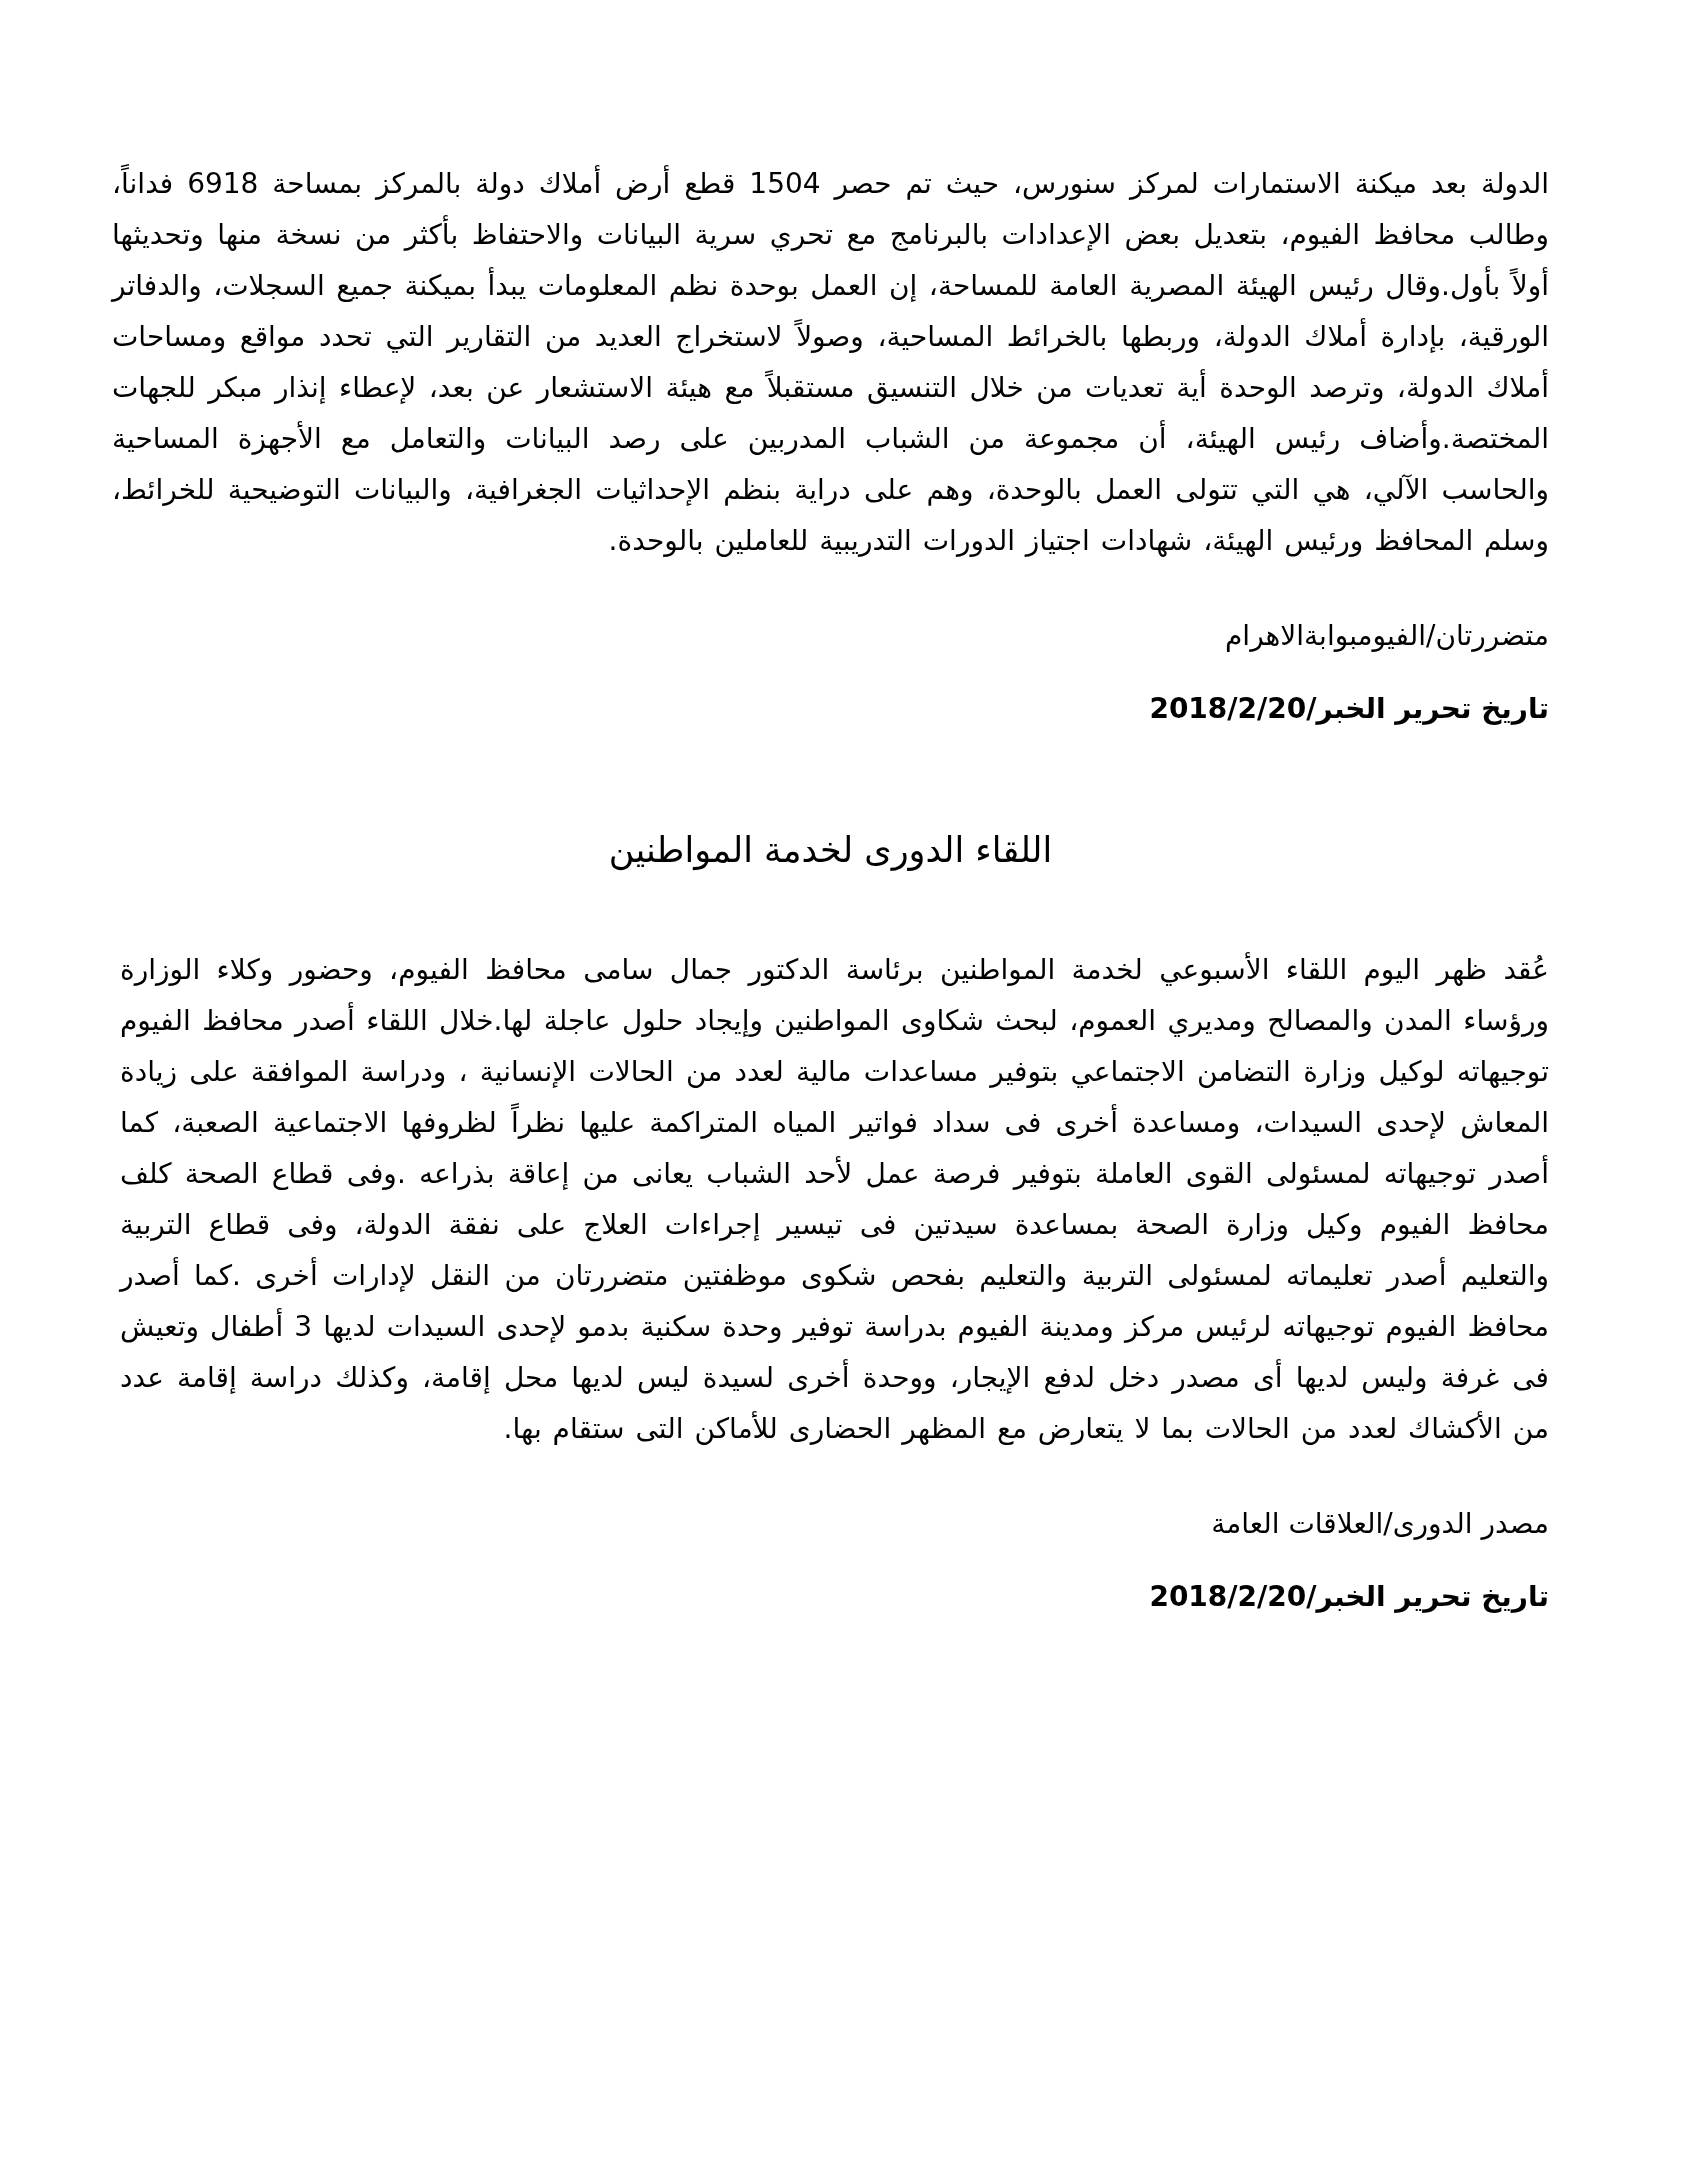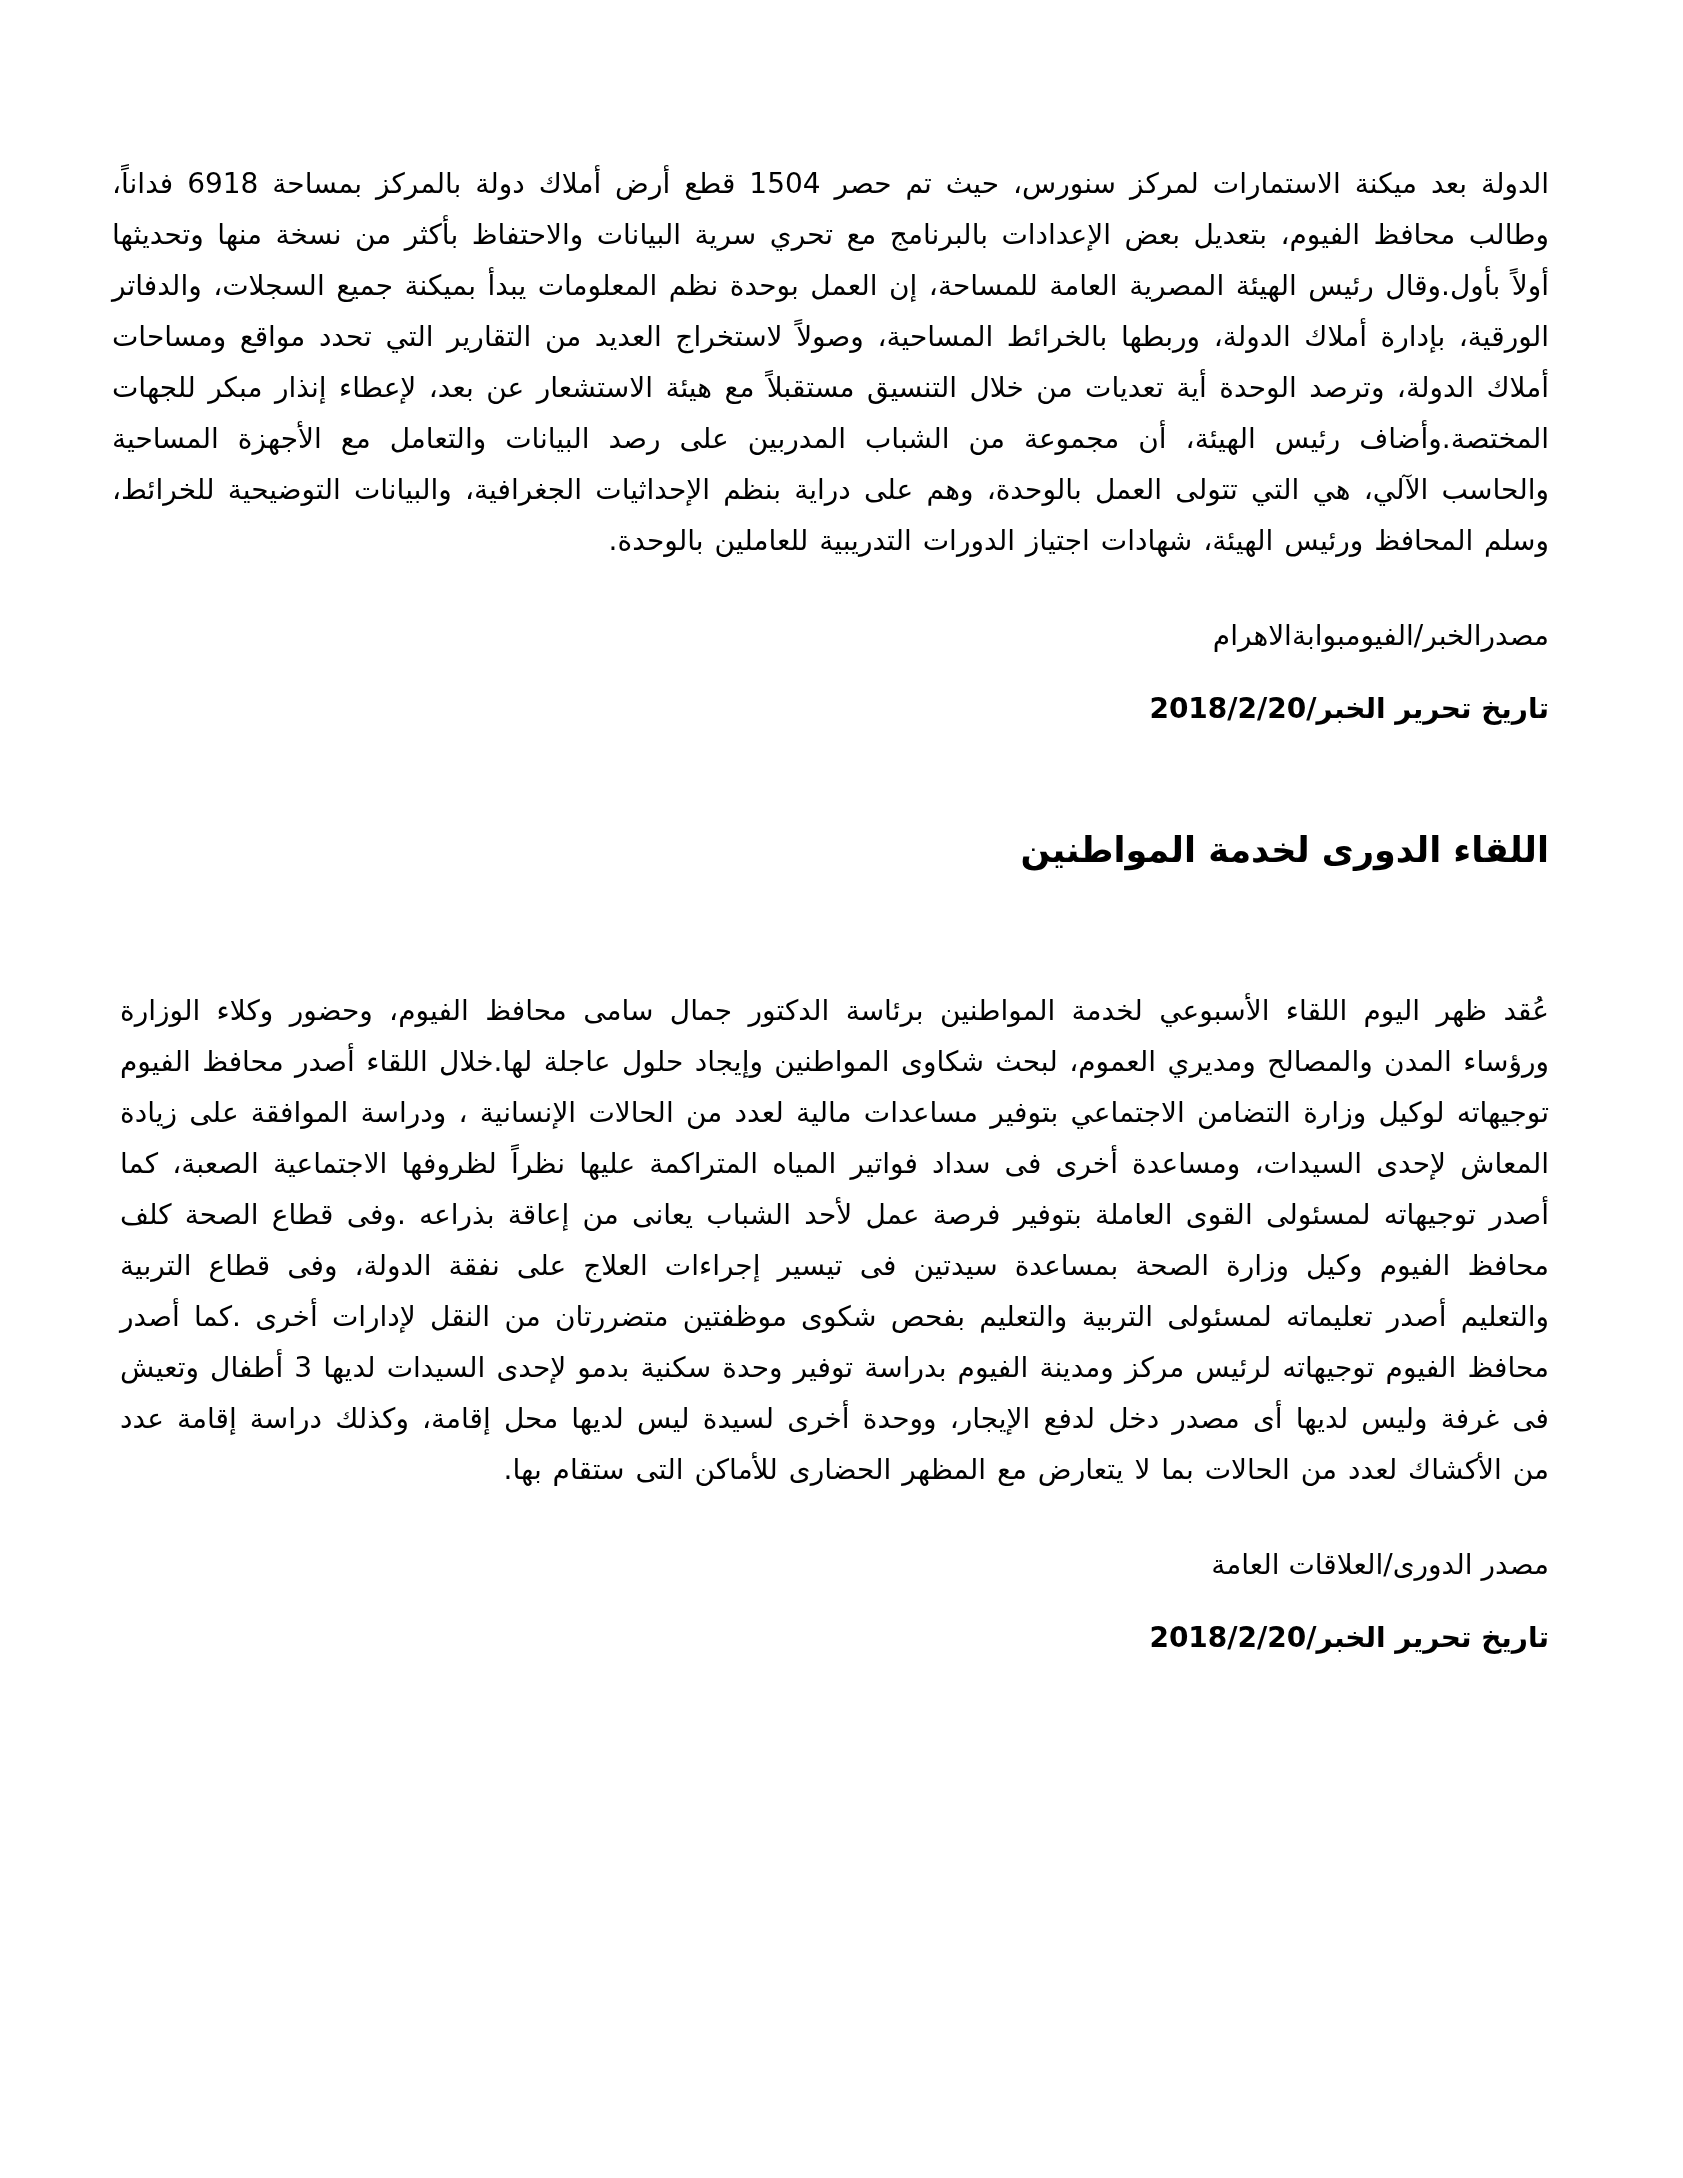--- a/index.html
+++ b/index.html
@@ -30,36 +30,36 @@
   .meta-line {
     font-size: 28px;
     line-height: 51px;
     text-align: right;
     margin: 0;
   }
   .source-line { margin-top: 44px; }
   .date-line   { margin-top: 22px; font-weight: bold; }
   .article-title {
     font-size: 35px;
-    font-weight: bold;
-    text-align: right;
-    margin: 91px 0 109px 0;
+    font-weight: normal;
+    text-align: center;
+    margin: 91px 0 68px 0;
     line-height: 51px;
   }
   .second-article-body { margin-top: 0; margin-left: 8px; }
 </style>
 </head>
 <body>
 
 <div class="page">
 
   <section>
     <p class="article-body">الدولة بعد ميكنة الاستمارات لمركز سنورس، حيث تم حصر 1504 قطع أرض أملاك دولة بالمركز بمساحة 6918 فداناً، وطالب محافظ الفيوم، بتعديل بعض الإعدادات بالبرنامج مع تحري سرية البيانات والاحتفاظ بأكثر من نسخة منها وتحديثها أولاً بأول.وقال رئيس الهيئة المصرية العامة للمساحة، إن العمل بوحدة نظم المعلومات يبدأ بميكنة جميع السجلات، والدفاتر الورقية، بإدارة أملاك الدولة، وربطها بالخرائط المساحية، وصولاً لاستخراج العديد من التقارير التي تحدد مواقع ومساحات أملاك الدولة، وترصد الوحدة أية تعديات من خلال التنسيق مستقبلاً مع هيئة الاستشعار عن بعد، لإعطاء إنذار مبكر للجهات المختصة.وأضاف رئيس الهيئة، أن مجموعة من الشباب المدربين على رصد البيانات والتعامل مع الأجهزة المساحية والحاسب الآلي، هي التي تتولى العمل بالوحدة، وهم على دراية بنظم الإحداثيات الجغرافية، والبيانات التوضيحية للخرائط، وسلم المحافظ ورئيس الهيئة، شهادات اجتياز الدورات التدريبية للعاملين بالوحدة.</p>
 
-    <p class="meta-line source-line">مصدرالخبر/الفيومبوابةالاهرام</p>
+    <p class="meta-line source-line">متضررتان/الفيومبوابةالاهرام</p>
 
     <p class="meta-line date-line">تاريخ تحرير الخبر/2018/2/20</p>
   </section>
 
   <section>
     <h1 class="article-title">اللقاء الدورى لخدمة المواطنين</h1>
 
     <p class="article-body second-article-body">عُقد ظهر اليوم اللقاء الأسبوعي لخدمة المواطنين برئاسة الدكتور جمال سامى محافظ الفيوم، وحضور وكلاء الوزارة ورؤساء المدن والمصالح ومديري العموم، لبحث شكاوى المواطنين وإيجاد حلول عاجلة لها.خلال اللقاء أصدر محافظ الفيوم توجيهاته لوكيل وزارة التضامن الاجتماعي بتوفير مساعدات مالية لعدد من الحالات الإنسانية ، ودراسة الموافقة على زيادة المعاش لإحدى السيدات، ومساعدة أخرى فى سداد فواتير المياه المتراكمة عليها نظراً لظروفها الاجتماعية الصعبة، كما أصدر توجيهاته لمسئولى القوى العاملة بتوفير فرصة عمل لأحد الشباب يعانى من إعاقة بذراعه .وفى قطاع الصحة كلف محافظ الفيوم وكيل وزارة الصحة بمساعدة سيدتين فى تيسير إجراءات العلاج على نفقة الدولة، وفى قطاع التربية والتعليم أصدر تعليماته لمسئولى التربية والتعليم بفحص شكوى موظفتين متضررتان من النقل لإدارات أخرى .كما أصدر محافظ الفيوم توجيهاته لرئيس مركز ومدينة الفيوم بدراسة توفير وحدة سكنية بدمو لإحدى السيدات لديها 3 أطفال وتعيش فى غرفة وليس لديها أى مصدر دخل لدفع الإيجار، ووحدة أخرى لسيدة ليس لديها محل إقامة، وكذلك دراسة إقامة عدد من الأكشاك لعدد من الحالات بما لا يتعارض مع المظهر الحضارى للأماكن التى ستقام بها.</p>
 
     <p class="meta-line source-line">مصدر الدورى/العلاقات العامة</p>

